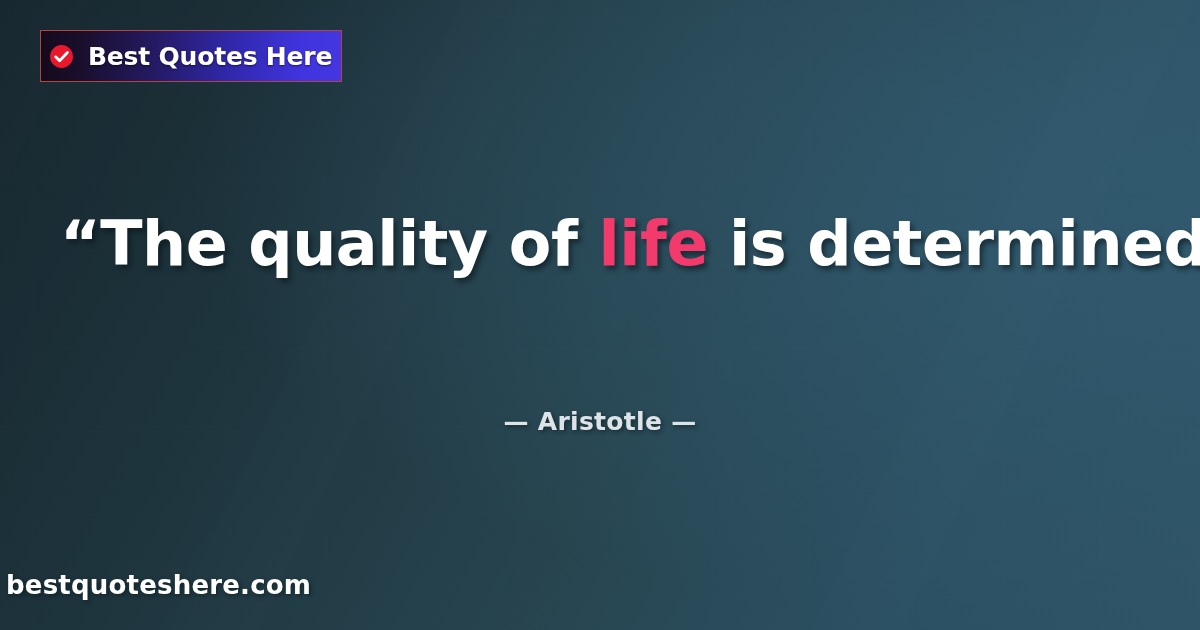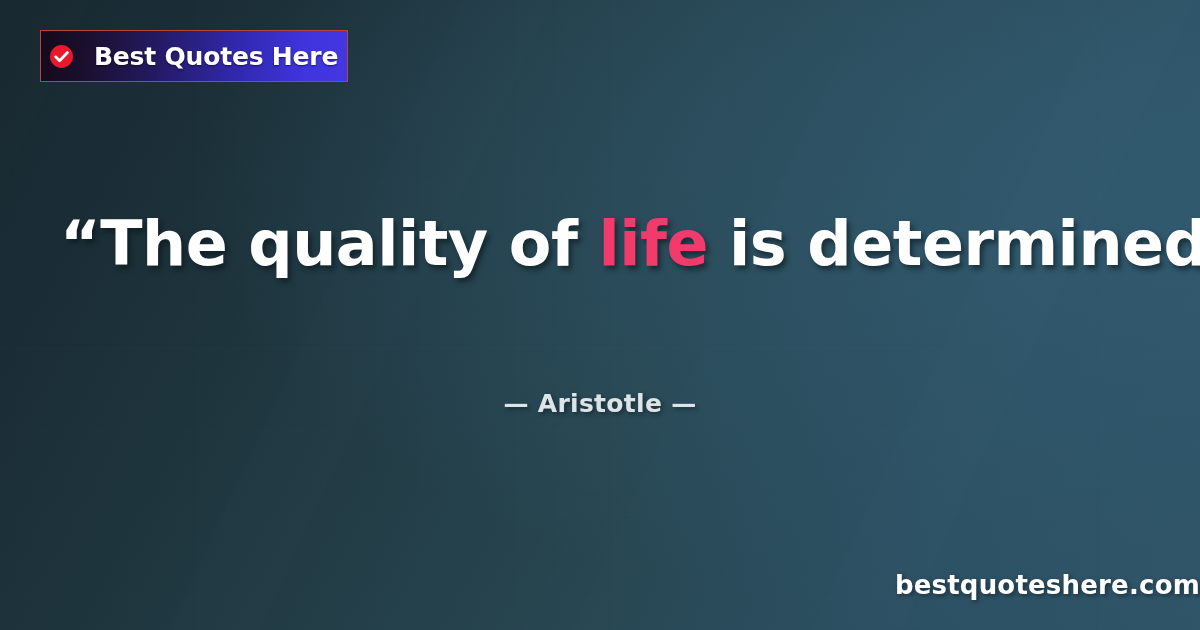--- a/index.html
+++ b/index.html
@@ -50,21 +50,21 @@
   }
 
   
   .badge {
     position: absolute;
     left: 40px;
     top: 30px;
     height: 52px;
     display: flex;
     align-items: center;
-    gap: 20px;
+    gap: 14px;
     padding: 0 9px 0 8px;
     box-sizing: border-box;
     background: linear-gradient(94deg, #140a1c 0%, #1a0f2c 14%, #241a63 38%, #3128ae 64%, #3f34dd 86%, #4437e2 100%);
     border: 1px solid #b5453c;
     box-shadow: 0 0 0 0 rgba(0,0,0,0);
   }
   .badge-check {
     width: 25px;
     height: 25px;
     flex: 0 0 auto;
@@ -103,36 +103,36 @@
   }
   .accent {
     color: #f23a6d;
     text-align: right;
   }
 
   .attribution {
     position: absolute;
     left: 0;
     right: 0;
-    top: 389px;
+    top: 407px;
     text-align: center;
     color: #dde4e8;
     font-family: "DejaVu Sans", sans-serif;
     font-weight: bold;
     font-size: 25px;
     letter-spacing: 0.3px;
     text-shadow: 2px 2px 4px rgba(8,18,22,0.5);
   }
 
   .site {
     position: absolute;
     left: 6px;
     right: 0;
     top: 570px;
-    text-align: right;
+    text-align: left;
     color: #ffffff;
     font-family: "DejaVu Sans", sans-serif;
     font-weight: bold;
     font-size: 26px;
     letter-spacing: 0.2px;
     text-shadow: 2px 2px 4px rgba(8,18,22,0.5);
   }
 </style>
 </head>
 <body>

